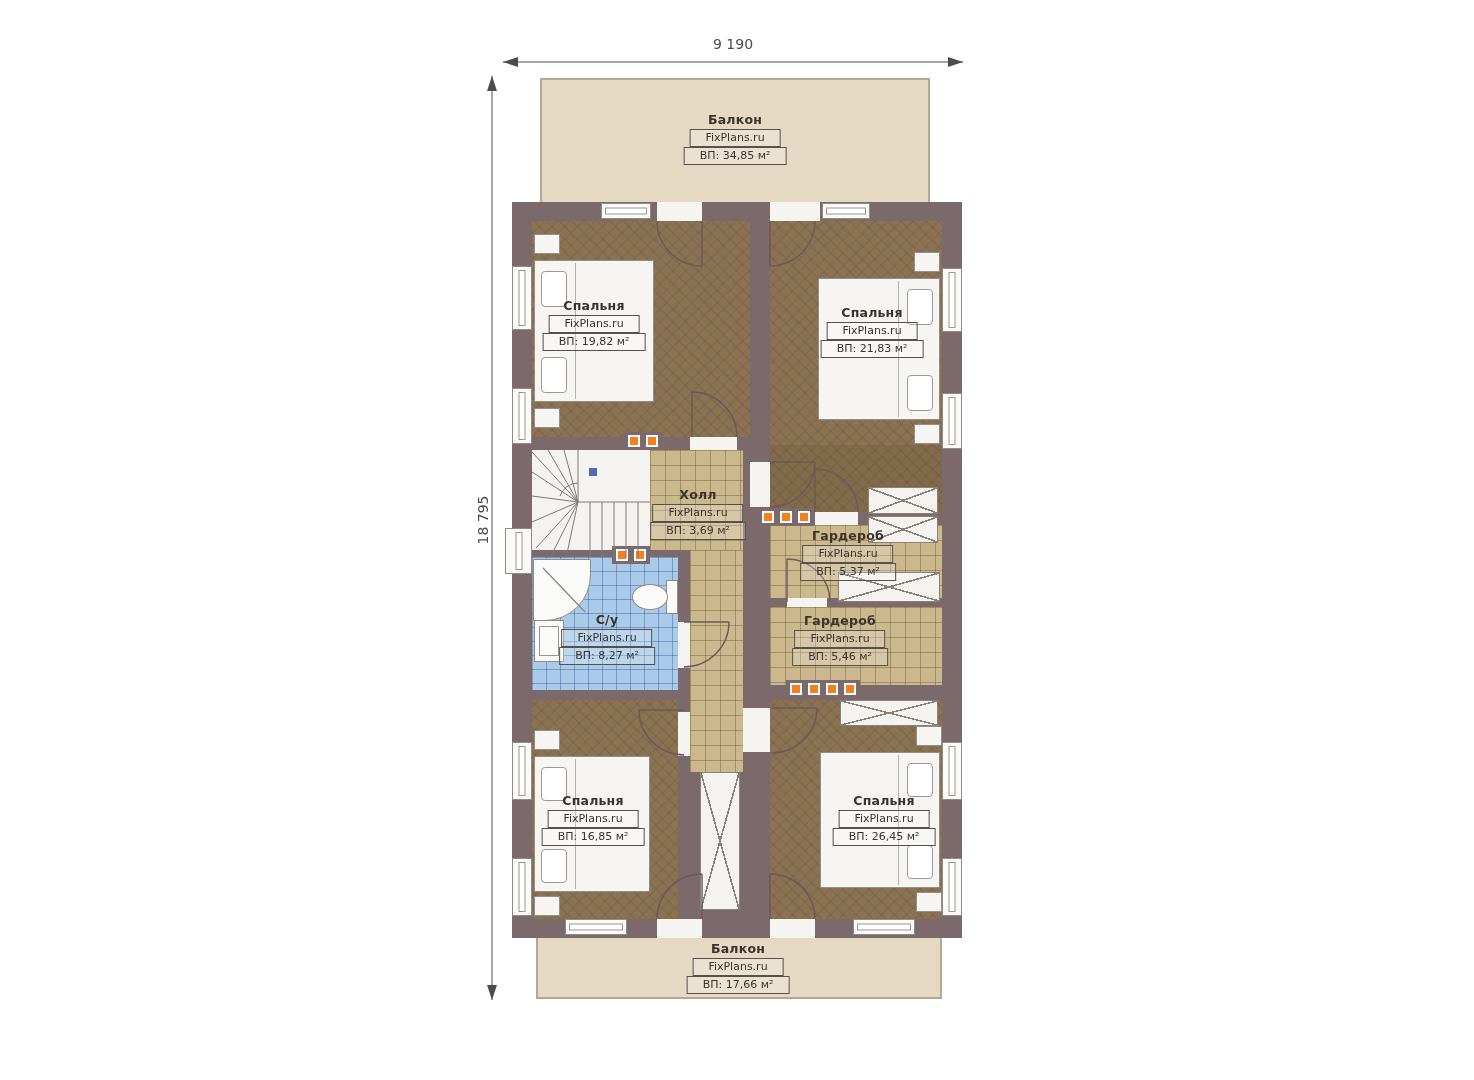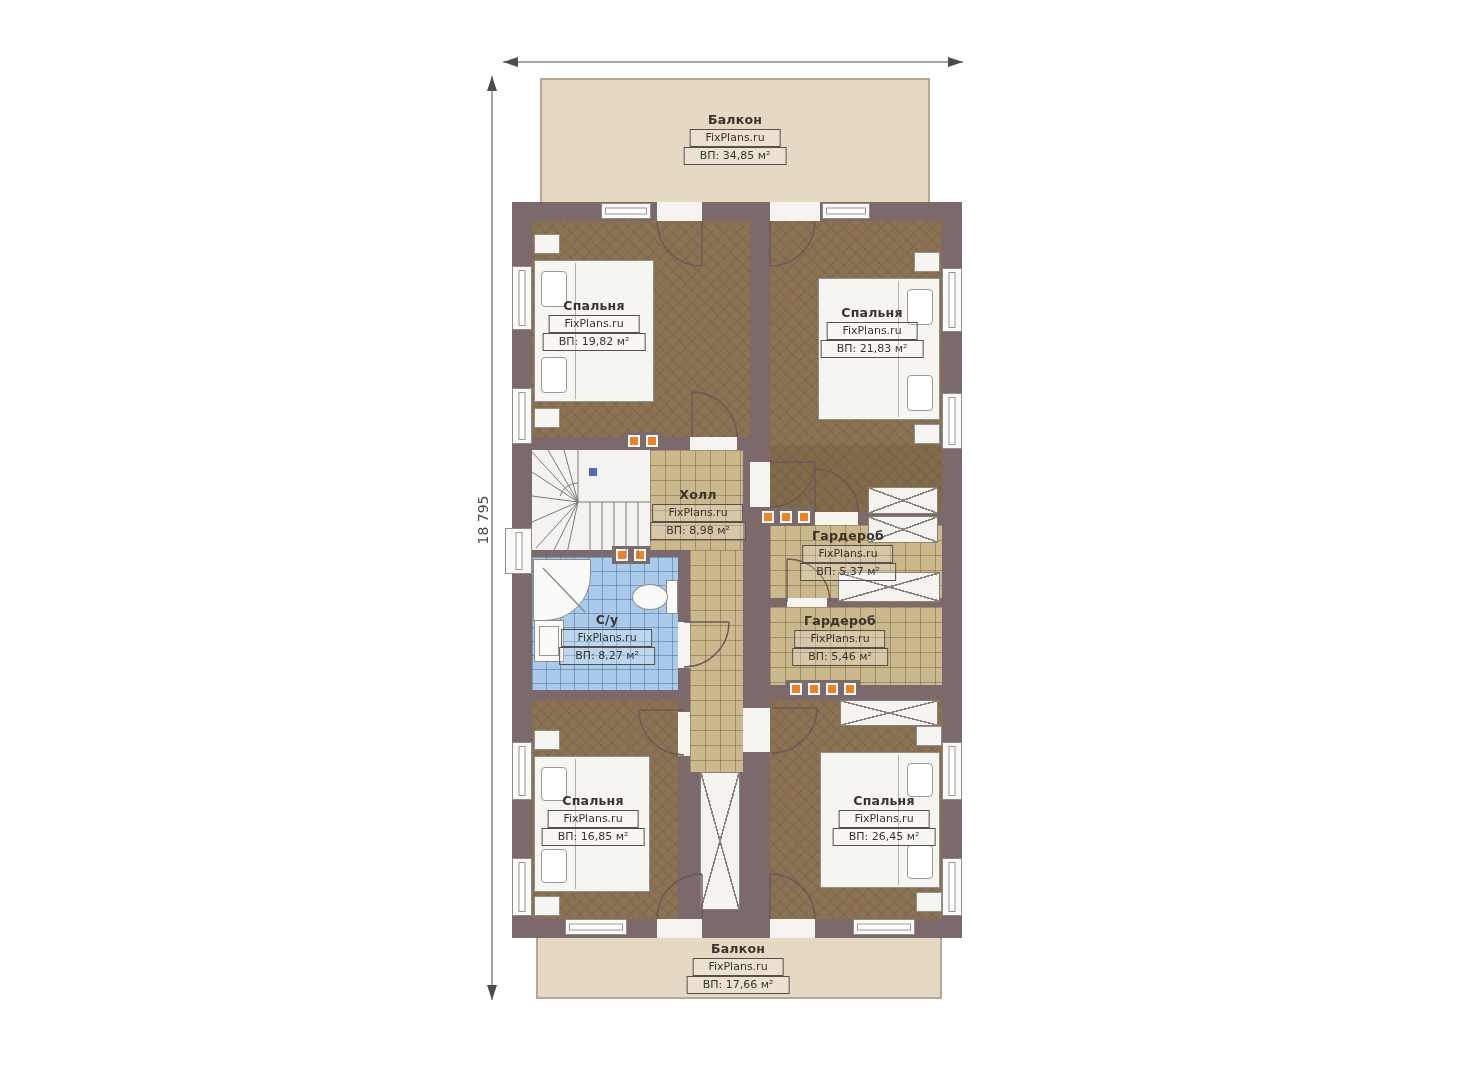--- a/index.html
+++ b/index.html
@@ -54,20 +54,21 @@
   
   .dim-text{position:absolute;font-size:14px;color:#4c4c4c;}
   svg.overlay{position:absolute;left:0;top:0;z-index:30;pointer-events:none;}
   .bluechip{position:absolute;background:#5566bb;}
 </style>
 </head>
 <body>
 
 <div class="stage">
 
+  <div class="dim-text" style="left:503px;top:36px;width:460px;text-align:center;">9 190</div>
   <div class="dim-text" style="left:438px;top:512px;width:90px;text-align:center;transform:rotate(-90deg);">18 795</div>
 
   <div class="abs balcony" style="left:540px;top:78px;width:390px;height:127px;"></div>
   <div class="abs balcony" style="left:536px;top:933px;width:406px;height:66px;"></div>
 
   <div class="abs building" style="left:512px;top:202px;width:450px;height:736px;"></div>
 
   <div class="abs floor-bedroom" style="left:532px;top:221px;width:218px;height:216px;"></div>
   <div class="abs floor-bedroom" style="left:770px;top:221px;width:172px;height:291px;"></div>
   <div class="abs floor-bedroom floor-dark" style="left:770px;top:445px;width:172px;height:67px;"></div>
@@ -238,21 +239,21 @@
     <div class="label-box">ВП: 19,82 м²</div>
   </div>
   <div class="room-label" style="left:872px;top:305px;">
     <div class="room-name">Спальня</div>
     <div class="label-box">FixPlans.ru</div>
     <div class="label-box">ВП: 21,83 м²</div>
   </div>
   <div class="room-label" style="left:698px;top:487px;">
     <div class="room-name">Холл</div>
     <div class="label-box">FixPlans.ru</div>
-    <div class="label-box">ВП: 8,98 м²</div>
+    <div class="label-box">ВП: 3,69 м²</div>
   </div>
   <div class="room-label" style="left:848px;top:528px;">
     <div class="room-name">Гардероб</div>
     <div class="label-box">FixPlans.ru</div>
     <div class="label-box">ВП: 5,37 м²</div>
   </div>
   <div class="room-label" style="left:840px;top:613px;">
     <div class="room-name">Гардероб</div>
     <div class="label-box">FixPlans.ru</div>
     <div class="label-box">ВП: 5,46 м²</div>

